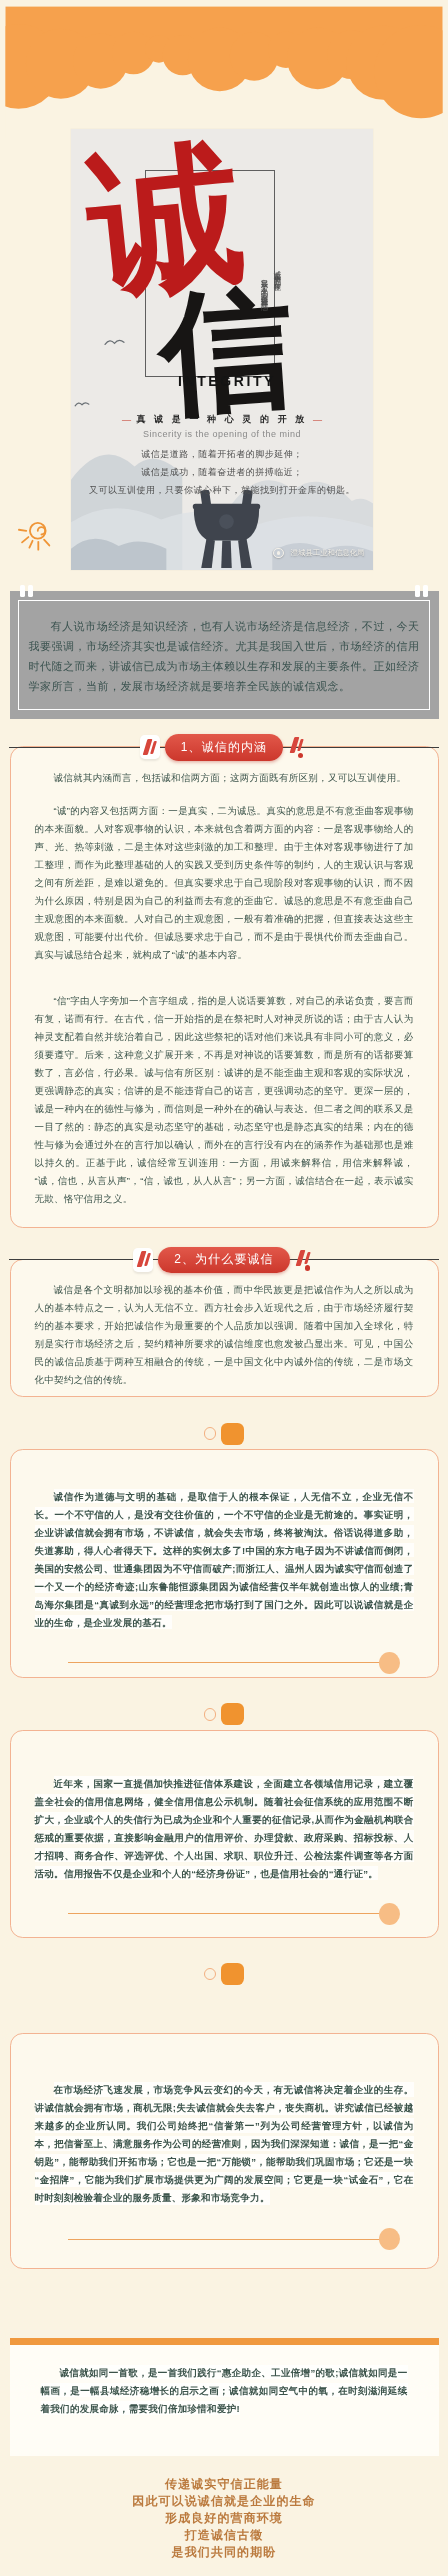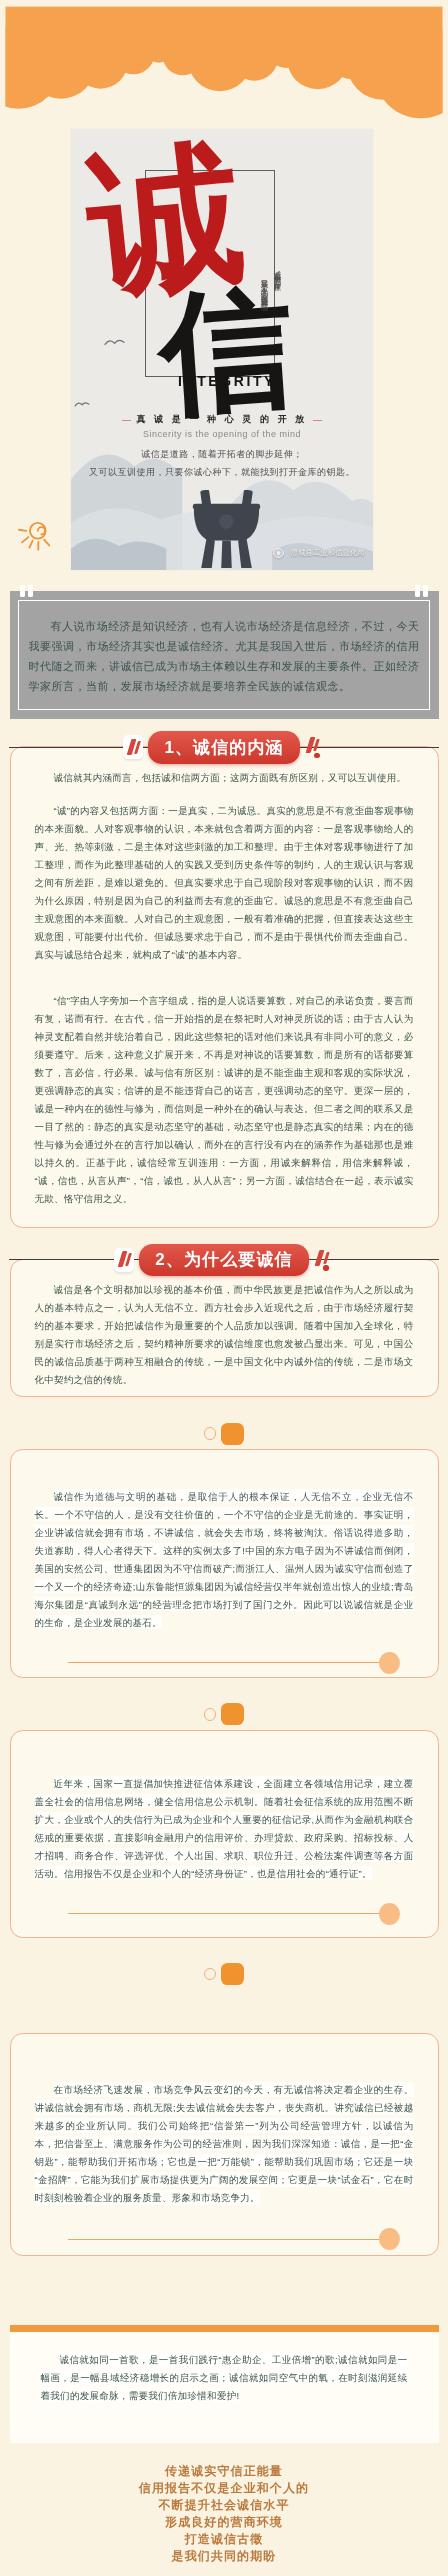--- a/index.html
+++ b/index.html
@@ -84,21 +84,21 @@
     padding:22px 24px 19px;
   }
   .section-box.two { margin-top:31px; padding:21px 24px 7.4px; }
   .sec-heading {
     position:absolute; left:0; right:0; top:-12.7px; height:25.4px;
     display:flex; align-items:center; justify-content:center; gap:5.3px;
   }
   .sec-heading::before { content:''; position:absolute; left:-1.1px; right:-1.1px; top:12px; height:1.1px; background:#3d3d3d; }
   .h-pill {
     position:relative; z-index:2; background:linear-gradient(180deg,#e2584a,#cc372c);
-    color:#fff; font-size:17px; font-weight:bold; letter-spacing:1.1px;
+    color:#fff; font-size:12px; font-weight:normal; letter-spacing:1.1px;
     padding:4.8px 16px; border-radius:13.8px; box-shadow:0 1.6px 3.2px rgba(180,50,40,.35);
   }
   .h-deco { position:relative; z-index:2; width:20px; height:24px; }
   .h-deco.left { background:#fff; border-radius:4.8px; box-shadow:0 1.1px 2.1px rgba(0,0,0,.08); }
   .h-deco .b1,.h-deco .b2 { position:absolute; background:#d7463c; border-radius:1.1px; transform:skewX(-17deg); }
   .h-deco.left .b1 { left:5.8px; top:3.7px; width:4.8px; height:16.4px; }
   .h-deco.left .b2 { left:12.7px; top:5.3px; width:2.6px; height:13.2px; }
   .h-deco.right .b1 { left:3.2px; top:2.1px; width:5.3px; height:16px; }
   .h-deco.right .b2 { left:10.6px; top:4.2px; width:2.6px; height:11.7px; }
   .h-deco.right .dot { position:absolute; left:9.5px; bottom:1.1px; width:5.3px; height:5.3px; background:#cc372c; border-radius:50%; }
@@ -112,22 +112,22 @@
   .divider { margin:25.4px auto 0; width:53px; height:22px; display:flex; align-items:center; justify-content:center; gap:4.8px; }
   .div-ring { width:12.7px; height:12.7px; border:1.6px solid #f3b081; border-radius:50%; }
   .div-square { width:23px; height:22px; background:#f0932f; border-radius:6.4px; }
   
   .card {
     position:relative; margin:4.2px 9.5px 0; background:#fdf9ed;
     border:1.1px solid #f3b392; border-radius:12.7px;
   }
   .card.c1 { padding:38px 24px 3.2px; }
   .card.c2 { padding:44px 24px 12px; }
-  .card.c3 { padding:47px 24px 5px;margin-top:48px; }
-  .hl { background:rgba(255,255,255,.78); padding:1.6px 0; box-decoration-break:clone; -webkit-box-decoration-break:clone; }
+  .card.c3 { padding:47px 24px 18px;margin-top:48px; }
+  .hl { background:rgba(255,255,255,.78); padding:1.6px 0; box-decoration-break:clone;font-weight:bold; -webkit-box-decoration-break:clone; }
   .endline { position:relative; height:22px; margin:20px 2.1px 0; }
   .endline::before { content:''; position:absolute; left:31px; right:19px; top:10.6px; height:1.1px; background:#eda45f; }
   .endline::after  { content:''; position:absolute; right:11.7px; top:0; width:21px; height:22px; background:#f7bd85; border-radius:50%; }
   .card.c2 .endline { margin-top:20px; }
   .card.c3 .endline { margin-top:21px; }
   
   .footer-card { margin:69px 9.5px 0; }
   .footer-bar { height:6.9px; background:#f0993f; }
   .footer-body { background:#fffdf6; padding:19px 31px 38px; }
   .slogans { margin-top:20px; text-align:center; }
@@ -179,20 +179,21 @@
   <div class="v-text second">它显示着一个人的高度自重和尊严感。</div>
   <div class="poster-english">INTEGRITY</div>
   <div class="poster-tagline">
     <span class="dash">—</span>
     <span>真 诚 是 一 种 心 灵 的 开 放</span>
     <span class="dash">—</span>
   </div>
   <div class="poster-tagline-en">Sincerity is the opening of the mind</div>
   <div class="poster-poem">
     <div>诚信是道路，随着开拓者的脚步延伸；</div>
+    <div>诚信是成功，随着奋进者的拼搏临近；</div>
     <div>又可以互训使用，只要你诚心种下，就能找到打开金库的钥匙。</div>
   </div>
 
   <svg class="poster-mountains" viewBox="0 0 570 290" preserveAspectRatio="none">
     <path d="M0 120 Q60 40 120 95 Q160 60 210 110 L210 290 L0 290 Z" fill="#b9c3cc" opacity="0.55"></path>
     <path d="M300 170 Q360 90 420 140 Q470 100 530 160 Q550 150 570 165 L570 290 L300 290 Z" fill="#c3ccd4" opacity="0.5"></path>
     <path d="M0 200 Q80 150 170 195 Q260 160 350 205 Q450 170 570 210 L570 290 L0 290 Z" fill="#dde2e6" opacity="0.75"></path>
     <path d="M0 250 Q40 215 90 245 Q130 225 180 250 L180 290 L0 290 Z" fill="#aab4be" opacity="0.6"></path>
     <path d="M380 255 Q430 225 480 252 Q520 235 570 255 L570 290 L380 290 Z" fill="#b3bcc5" opacity="0.5"></path>
   </svg>
@@ -300,21 +301,20 @@
 
 <div class="footer-card">
   <div class="footer-bar"></div>
   <div class="footer-body">
     <p><span class="hl">诚信就如同一首歌，是一首我们践行“惠企助企、工业倍增”的歌;诚信就如同是一幅画，是一幅县域经济稳增长的启示之画；诚信就如同空气中的氧，在时刻滋润延续着我们的发展命脉，需要我们倍加珍惜和爱护!</span></p>
   </div>
 </div>
 
 <div class="slogans">
   <div>传递诚实守信正能量</div>
-  <div>信用报告不仅是企业和个人的</div>
-  <div>不断提升社会诚信水平</div>
+  <div>因此可以说诚信就是企业的生命</div>
   <div>形成良好的营商环境</div>
   <div>打造诚信古徵</div>
   <div>是我们共同的期盼</div>
 </div>
 
 <div class="bottom-pad"></div>
 
 
 </body></html>

